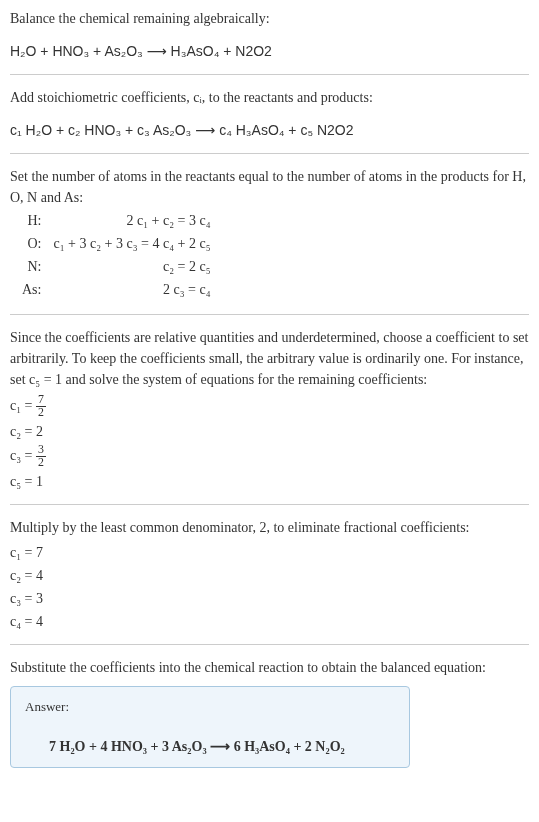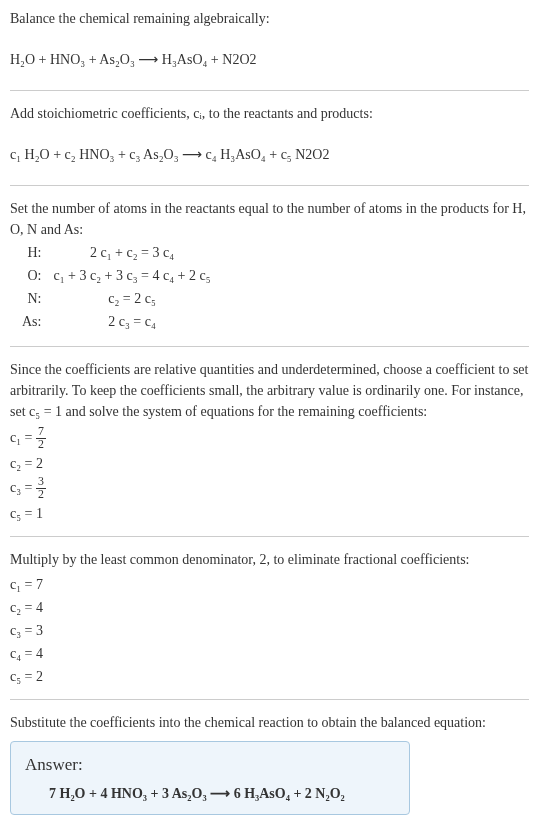--- a/index.html
+++ b/index.html
@@ -18,39 +18,39 @@
     }
     .section {
       margin-bottom: 8px;
     }
     hr.divider {
       border: none;
       border-top: 1px solid #ccc;
       margin: 12px 0;
     }
     .equation-line {
-      margin: 20px 0;
-      font-family: Liberation Serif, serif;
+      margin: 12px 0;
+      font-family: Liberation Sans, sans-serif;
     }
     .table-eq {
       display: table;
       border-spacing: 8px 2px;
       margin-left: 4px;
     }
     .table-row {
       display: table-row;
     }
     .table-cell-label {
       display: table-cell;
       text-align: right;
       padding-right: 4px;
     }
     .table-cell-eq {
       display: table-cell;
-      text-align: center;
+      text-align: right;
     }
     .coeff-list {
       margin-top: 4px;
     }
     .coeff-item {
       margin: 2px 0;
     }
     .frac {
       display: inline-block;
       vertical-align: middle;
@@ -70,22 +70,22 @@
     .answer-box {
       border: 1px solid #a8c8e0;
       background: #eef5fb;
       border-radius: 4px;
       padding: 10px 14px;
       margin-top: 8px;
       display: inline-block;
       min-width: 400px;
     }
     .answer-label {
-      font-size: 17px;
-      margin-bottom: 6px;
+      font-size: 13px;
+      margin-bottom: 20px;
     }
     .answer-eq {
       padding-left: 24px;
       font-weight: bold;
     }
   </style>
 </head>
 <body>
 
 <div class="section">
@@ -150,21 +150,20 @@
 
 <hr class="divider">
 
 <div class="section">
   <div>Multiply by the least common denominator, 2, to eliminate fractional coefficients:</div>
   <div class="coeff-list">
     <div class="coeff-item">c₁ = 7</div>
     <div class="coeff-item">c₂ = 4</div>
     <div class="coeff-item">c₃ = 3</div>
     <div class="coeff-item">c₄ = 4</div>
-    <div class="coeff-item">c₅ = 2</div>
   </div>
 </div>
 
 <hr class="divider">
 
 <div class="section">
   <div>Substitute the coefficients into the chemical reaction to obtain the balanced equation:</div>
   <div class="answer-box">
     <div class="answer-label">Answer:</div>
     <div class="answer-eq">7 H₂O + 4 HNO₃ + 3 As₂O₃  ⟶  6 H₃AsO₄ + 2 N₂O₂</div>

